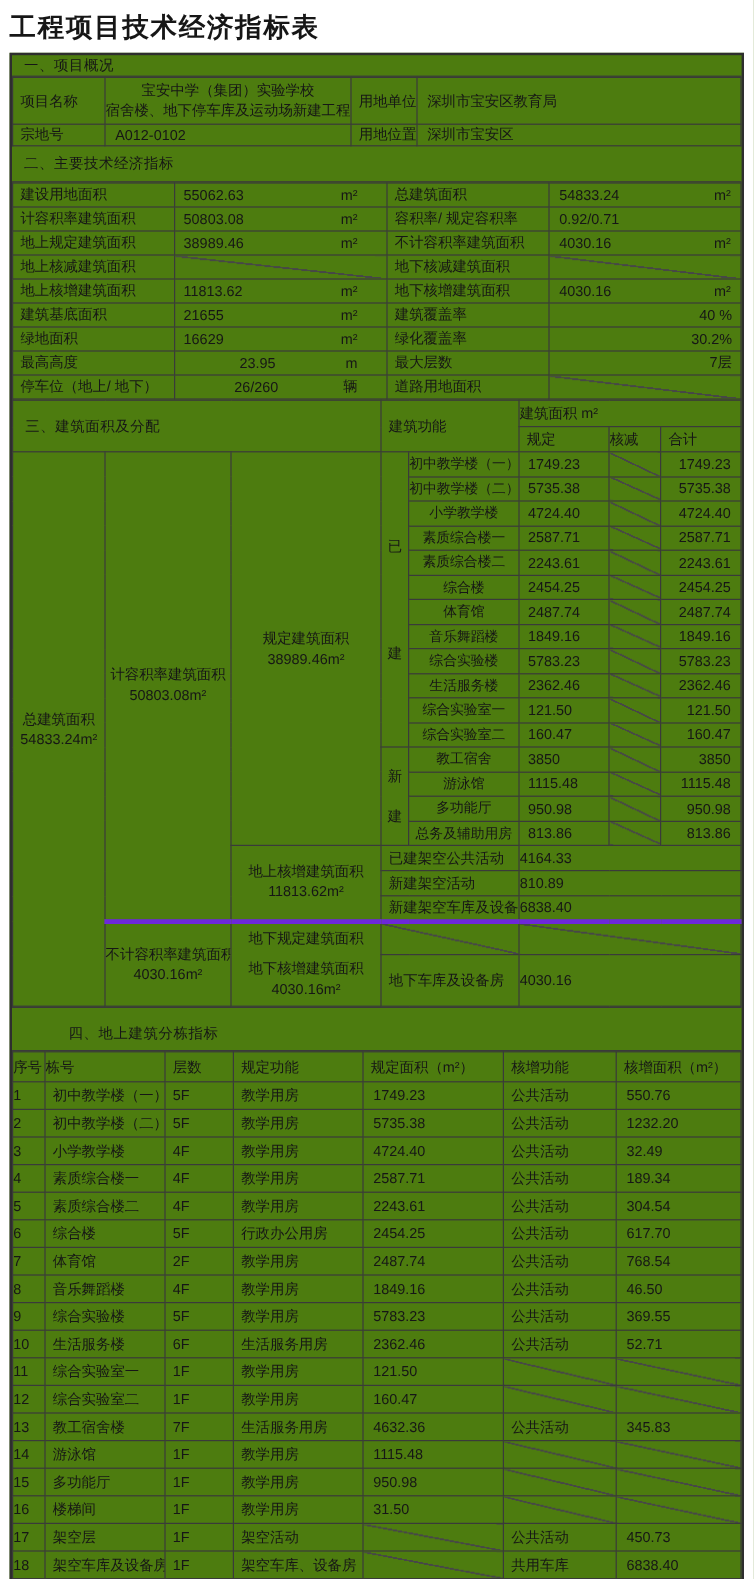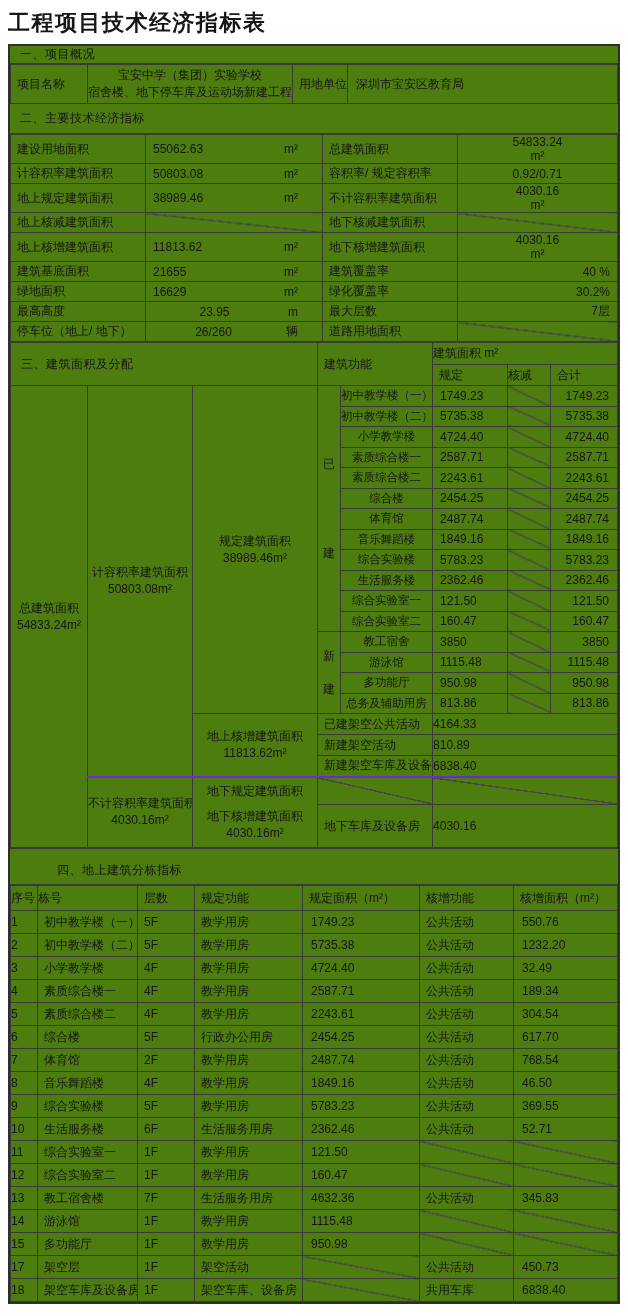--- a/index.html
+++ b/index.html
@@ -26,21 +26,21 @@
   .lab { padding-left:6px; }
   .val { padding-left:8px; }
   .cen { text-align:left; }
   .pname { text-align:center; line-height:17px; }
 
   
   .t2 tr { height:20px; }
   .vflex { display:flex; align-items:center; padding:0 24px 0 7px;gap:12px; }
   .vflex .vv { flex:1; text-align:left; }
   .vflex.vc .vv { text-align:center; }
-  .vflex2 { display:flex; align-items:center; padding:0 8px 0 8px;flex-direction:column; }
+  .vflex2 { display:flex; align-items:center; padding:0 8px 0 8px; }
   .vflex2 .vv { flex:1; text-align:left; }
   .ra { text-align:right; padding-right:7px; }
   .slash { background-image:linear-gradient(to top right, transparent calc(50% - 0.7px), #474747 calc(50% - 0.7px), #474747 calc(50% + 0.7px), transparent calc(50% + 0.7px)); }
 
   
   .t3 .h1 { height:22px; }
   .t3 .h2 { height:21px; }
   .t3 .rb { height:20.5px; }
   .t3 .rm { height:21px; }
   .t3 .rs { height:28px; }
@@ -48,21 +48,21 @@
   .bandcell { padding-left:10px; letter-spacing:0.5px; }
   .stack { text-align:center; line-height:17px; }
   .stack div { line-height:17px; }
   .gapline { margin-top:8px; }
   .name { font-size:11.5px; text-align:center; }
   .num { padding-left:7px; }
   .numr { text-align:right; padding-right:8px; }
   .markcell .mwrap { display:flex; flex-direction:column; align-items:center; justify-content:center; }
   .mwrap.gap-big span + span { margin-top:72px; }
   .mwrap.gap-small span + span { margin-top:16px; }
-  .thick { border-top:2px solid #6d28d9; }
+  .thick { border-top:4px solid #6d28d9; }
 
   
   .t4 thead tr { height:25px; }
   .t4 tbody tr { height:23px; }
   .t4 th { font-weight:normal; }
 </style>
 </head>
 <body>
 
 <div class="page">
@@ -80,20 +80,26 @@
         </colgroup>
       <tbody>
           <tr class="r-project">
         <td class="lab">项目名称</td>
         <td class="pname">
           <div>宝安中学（集团）实验学校</div>
           <div>宿舍楼、地下停车库及运动场新建工程</div>
         </td>
         <td class="lab">用地单位</td>
         <td class="val">深圳市宝安区教育局</td>
+      </tr>
+      <tr class="r-parcel">
+        <td class="lab">宗地号</td>
+        <td class="val">A012-0102</td>
+        <td class="lab">用地位置</td>
+        <td class="val">深圳市宝安区</td>
       </tr>
     </tbody>
       </table>
 
     <div class="band band2">二、主要技术经济指标</div>
     <table class="t2">
       <colgroup>
           <col style="width:135px">
           <col style="width:177px">
           <col style="width:135px">
@@ -547,20 +553,29 @@
           <tr>
             <td class="cen">15</td>
             <td class="lab">多功能厅</td>
             <td class="lab">1F</td>
             <td class="lab">教学用房</td>
             <td class="val">950.98</td>
             <td class="slash"></td>
             <td class="slash"></td>
           </tr>
           <tr>
+            <td class="cen">16</td>
+            <td class="lab">楼梯间</td>
+            <td class="lab">1F</td>
+            <td class="lab">教学用房</td>
+            <td class="val">31.50</td>
+            <td class="slash"></td>
+            <td class="slash"></td>
+          </tr>
+          <tr>
             <td class="cen">17</td>
             <td class="lab">架空层</td>
             <td class="lab">1F</td>
             <td class="lab">架空活动</td>
             <td class="slash"></td>
             <td class="lab">公共活动</td>
             <td class="val">450.73</td>
           </tr>
           <tr>
             <td class="cen">18</td>

